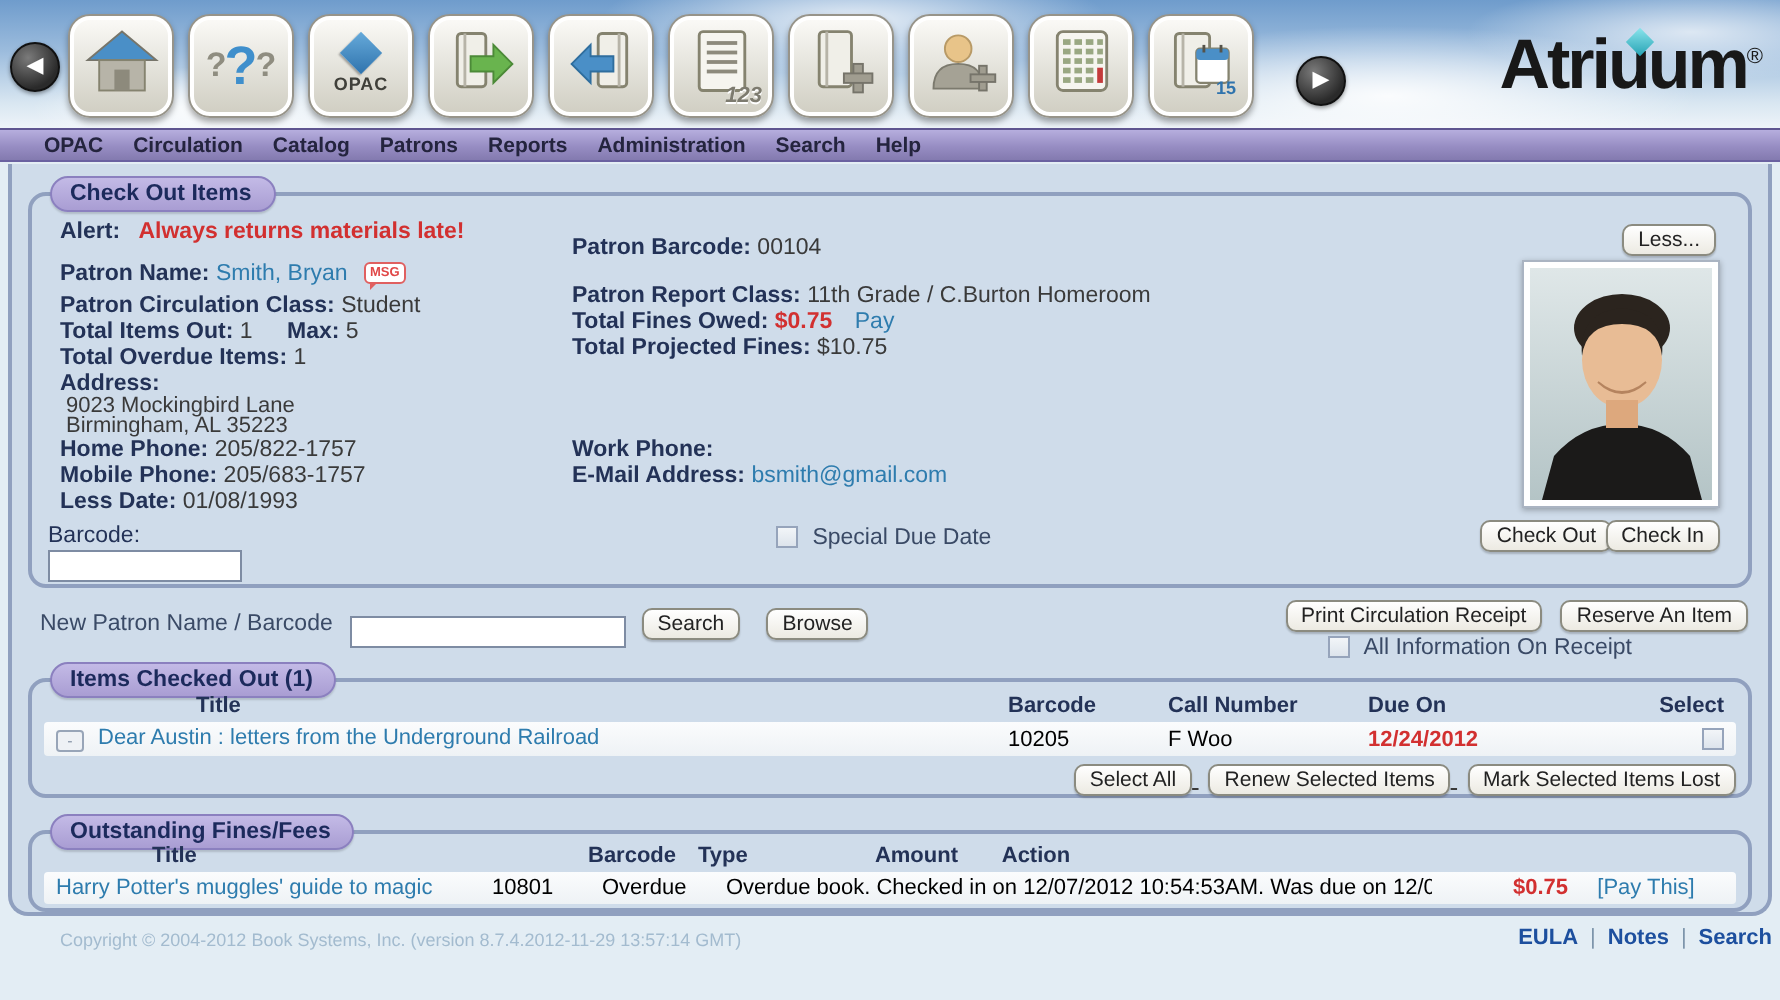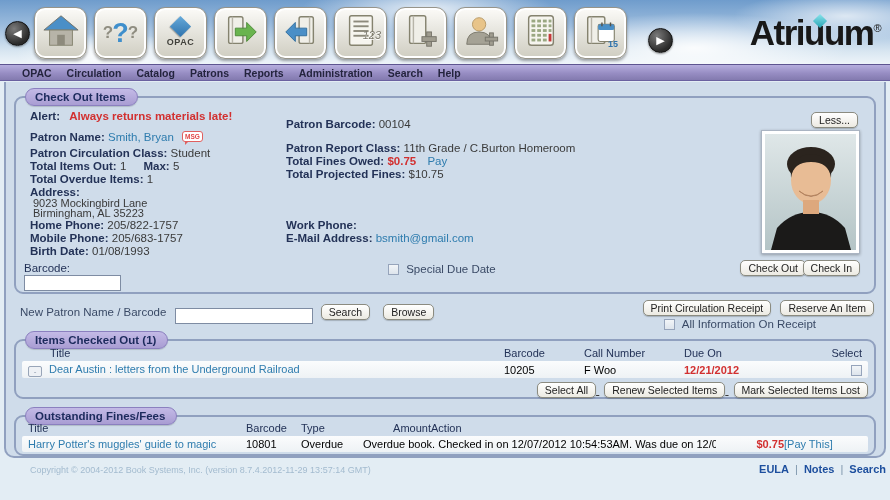--- a/index.html
+++ b/index.html
@@ -24,21 +24,21 @@
   .toolbtn { width:53px; height:52px; border-radius:11px;
     background:linear-gradient(180deg,#fcfbf8 0%, #e7e6df 45%, #cfcdc1 100%);
     border:1px solid #97948a; box-shadow:inset 0 0 0 2px #ffffff, 0 2px 3px rgba(0,0,0,.35);
     display:flex; align-items:center; justify-content:center; position:relative; cursor:pointer; }
   .qmarks { font-weight:bold; display:flex; align-items:center; }
   .qmarks .q1,.qmarks .q3 { color:#8f8d80; font-size:17px; }
   .qmarks .q2 { color:#3f8fcc; font-size:27px; margin:0 -1px; }
   .opac-diamond { width:15px; height:15px; background:linear-gradient(135deg,#66aada,#2f73ad); transform:rotate(45deg); margin-bottom:3px; box-shadow:0 1px 1px rgba(0,0,0,.3); }
   .opac-label { font-size:9px; font-weight:bold; color:#40403a; letter-spacing:.5px; }
   .icon-stack { display:flex; flex-direction:column; align-items:center; }
-  .num-label { position:absolute; right:5px; bottom:17px; font-size:11px; font-weight:normal; font-style:italic; color:#7d7b6f; text-shadow:0 1px 0 #fff; }
+  .num-label { position:absolute; right:5px; bottom:4px; font-size:11px; font-weight:bold; font-style:italic; color:#7d7b6f; text-shadow:0 1px 0 #fff; }
   .cal-num { position:absolute; right:8px; bottom:9px; font-size:9px; font-weight:bold; color:#2f73ad; }
   .logo { position:absolute; right:10px; top:13px; font-size:35px; font-weight:bold; color:#181818; letter-spacing:-1.5px; }
   .logo sup { font-size:11px; font-weight:normal; vertical-align:super; }
   .logo-diamond { position:absolute; left:65px; top:3px; width:10px; height:10px;
     background:linear-gradient(135deg,#8ae4ec,#27a3b4); transform:rotate(45deg); }
 
   
   .menubar { position:absolute; left:0; top:64px; width:890px; height:17px;
     background:linear-gradient(180deg,#b6aede 0%, #978dc3 55%, #837aaf 100%);
     border-top:1px solid #5e5590; border-bottom:1px solid #6a61a0;
@@ -68,33 +68,33 @@
   .msg-badge::after { content:""; position:absolute; left:2px; bottom:-4px; border:2px solid transparent; border-top-color:#e06060; border-left-color:#e06060; width:0; height:0; }
   .photo-frame { position:absolute; right:14px; top:32px; width:99px; height:124px;
     background:#fff; border:1px solid #aab4c2; box-shadow:0 1px 3px rgba(0,0,0,.3); padding:3px; }
   .bubble-icon { display:inline-block; width:14px; height:11px; border:1px solid #98a5b8;
     background:#eef1f5; border-radius:2px; position:relative; vertical-align:-1px; margin-right:7px;
     font-size:8px; line-height:9px; text-align:center; color:#8a97aa; }
   .bubble-icon::after { content:""; position:absolute; left:2px; bottom:-4px; border:2px solid transparent; border-top-color:#98a5b8; }
 
   
   .cols { display:flex; align-items:center; font-size:11px; padding:0 12px; position:absolute; left:0; right:0; }
-  .c-head { font-weight:normal; color:#233257; }
+  .c-head { font-weight:bold; color:#233257;margin-left:48px; }
   .rowbg { background:linear-gradient(180deg,#fbfcfd,#eef2f5); border-radius:2px; }
   .c-title { flex:1 1 auto; overflow:hidden; white-space:nowrap; }
   .c-bar { width:80px; flex:none; }
   .c-call { width:100px; flex:none; }
   .c-due { width:130px; flex:none; }
   .c-sel { width:48px; flex:none; text-align:right; }
   .f-title { width:218px; flex:none; overflow:hidden; white-space:nowrap; }
   .f-bar { width:55px; flex:none; }
   .f-type { width:62px; flex:none; }
   .f-reason { flex:1 1 auto; white-space:nowrap; overflow:hidden; }
   .f-amt { width:68px; flex:none; text-align:right; }
-  .f-act { width:78px; flex:none; text-align:left; }
+  .f-act { width:78px; flex:none; text-align:center; }
 
   
   .footer { position:absolute; left:12px; top:458px; width:890px; height:52px; }
   .copyright { position:absolute; left:18px; top:7px; font-size:9px; color:#a3bbcf; }
   .flinks { position:absolute; right:16px; top:5px; font-size:11px; font-weight:bold; color:#1d4f9e; }
   .flinks .sep { color:#7d95ab; font-weight:normal; margin:0 6px; }
   .flinks span[data-interactable="true"] { cursor:pointer; }
 </style>
 </head>
 <body>
@@ -276,21 +276,21 @@
       <div class="line" style="left:17px; top:109px; font-size:11px;" data-interactable="false">Birmingham, AL 35223</div>
       <div class="line" style="left:14px; top:121px;">
         <span class="lbl" data-interactable="false">Home Phone:</span>
         <span data-interactable="false">205/822-1757</span>
       </div>
       <div class="line" style="left:14px; top:134px;">
         <span class="lbl" data-interactable="false">Mobile Phone:</span>
         <span data-interactable="false">205/683-1757</span>
       </div>
       <div class="line" style="left:14px; top:147px;">
-        <span class="lbl" data-interactable="false">Birth Date:</span>
+        <span class="lbl" data-interactable="false">Less Date:</span>
         <span data-interactable="false">01/08/1993</span>
       </div>
       <div class="line" style="left:8px; top:164px; color:#233257;" data-interactable="false">Barcode:</div>
       <input class="txt" style="position: absolute; left: 8px; top: 177px; width: 97px;" data-interactable="true">
 
       <div class="line" style="left:270px; top:20px;">
         <span class="lbl" data-interactable="false">Patron Barcode:</span>
         <span data-interactable="false">00104</span>
       </div>
       <div class="line" style="left:270px; top:44px;">
@@ -363,21 +363,21 @@
         <span class="c-call" data-interactable="false">Call Number</span>
         <span class="c-due" data-interactable="false">Due On</span>
         <span class="c-sel" data-interactable="false">Select</span>
       </div>
       <div class="cols rowbg" style="top:20px; left:6px; right:6px; height:17px; padding:0 6px;" data-interactable="false">
         <span class="c-title">
           <span class="bubble-icon" data-interactable="true">-</span><span class="lnk" data-interactable="true">Dear Austin : letters from the Underground Railroad</span>
         </span>
         <span class="c-bar" data-interactable="false">10205</span>
         <span class="c-call" data-interactable="false">F Woo</span>
-        <span class="c-due redtxt" data-interactable="false">12/21/2012</span>
+        <span class="c-due redtxt" data-interactable="false">12/24/2012</span>
         <span class="c-sel"><span class="cb" data-interactable="true"></span></span>
       </div>
       <div class="line" style="right:6px; top:41px;text-decoration:underline;">
         <span class="btn" data-interactable="true">Select All</span>
         <span class="btn" style="margin-left:5px;" data-interactable="true">Renew Selected Items</span>
         <span class="btn" style="margin-left:5px;" data-interactable="true">Mark Selected Items Lost</span>
       </div>
     </div>
 
     <div class="fieldset" style="left:8px; right:8px; top:333px; height:41px;" data-interactable="false">

